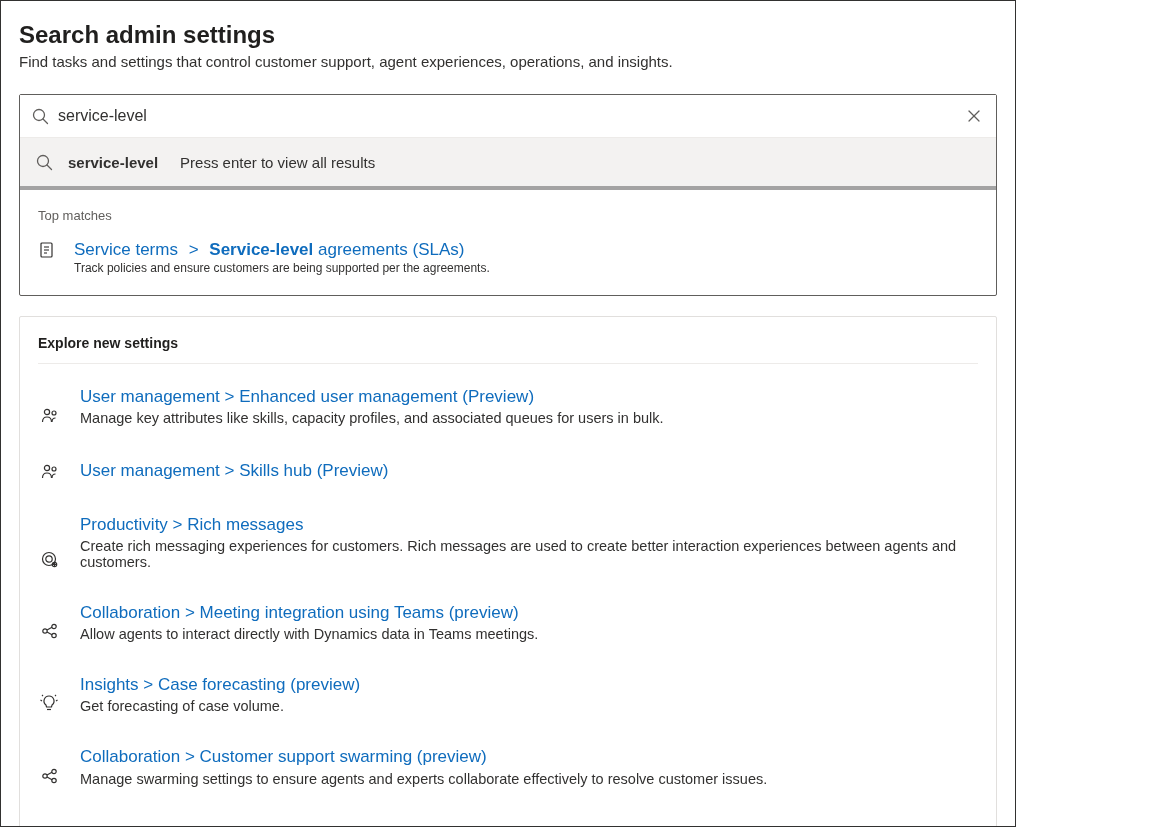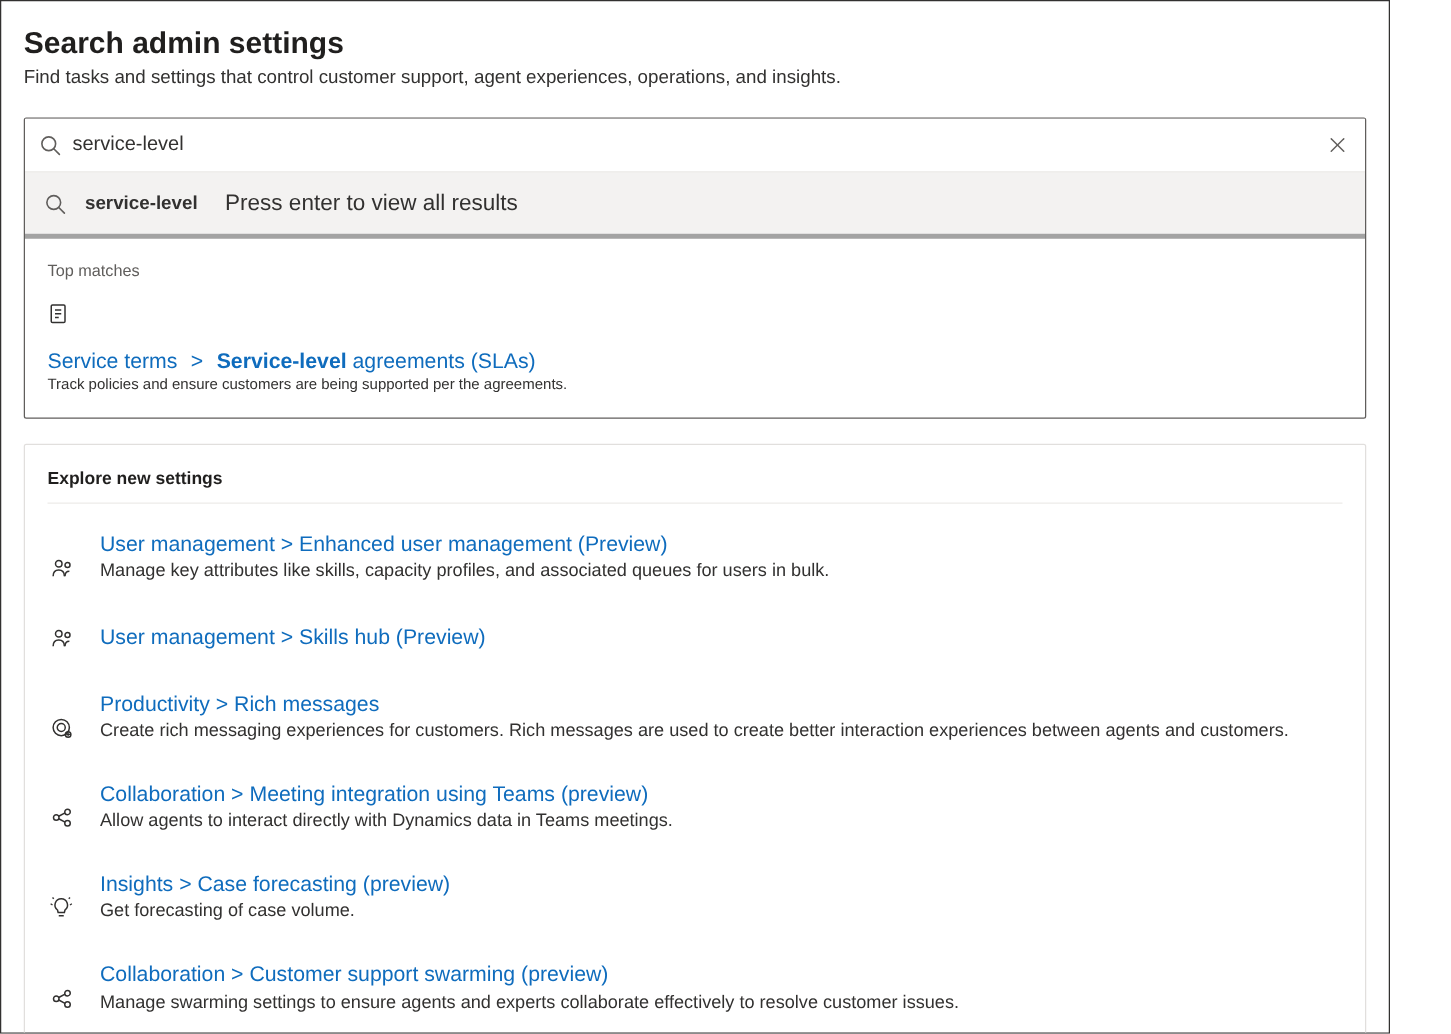--- a/index.html
+++ b/index.html
@@ -5,21 +5,21 @@
   * { box-sizing: border-box; }
   body {
     margin: 0;
     font-family: "Segoe UI", -apple-system, BlinkMacSystemFont, sans-serif;
     background: #fff;
     color: #323130;
     padding: 0;
   }
   .page {
     border: 1px solid #323130;
-    width: 1112px;
+    width: 1016px;
     height: 827px;
     padding: 20px 18px;
     overflow: hidden;
   }
   .page-title {
     font-size: 24px;
     font-weight: 600;
     margin: 0 0 4px 0;
     color: #201f1e;
   }
@@ -81,37 +81,36 @@
     margin-right: 14px;
     margin-left: 4px;
   }
   .suggestion-term {
     font-weight: 600;
     font-size: 15px;
     margin-right: 22px;
     color: #323130;
   }
   .suggestion-hint {
-    font-size: 18px;
+    font-size: 15px;
     color: #323130;
   }
   .matches-section {
     padding: 18px 18px 20px 18px;
     border-top: 4px solid #a3a3a3;
   }
   .matches-label {
     font-size: 13px;
     color: #605e5c;
     margin-bottom: 16px;
   }
   .match-item {
     display: flex;
     align-items: flex-start;
     gap: 18px;
-    flex-direction: column;
   }
   .match-icon {
     width: 18px;
     height: 18px;
     flex-shrink: 0;
     margin-top: 2px;
     color: #323130;
   }
   .match-content { flex: 1; }
   .match-link {

